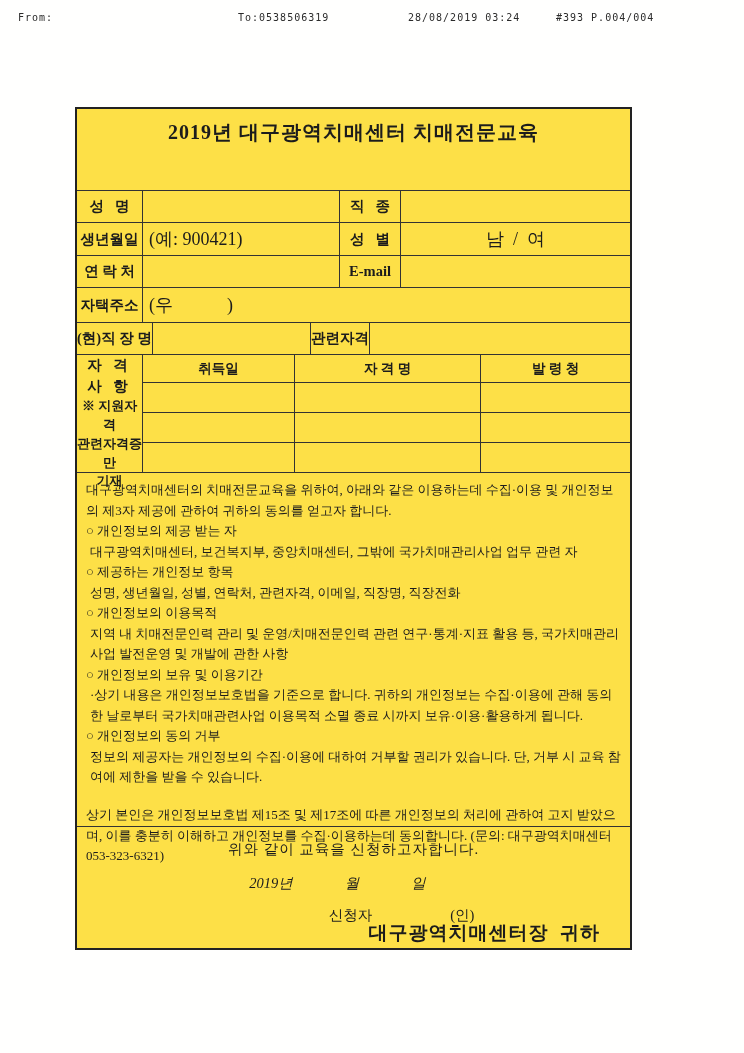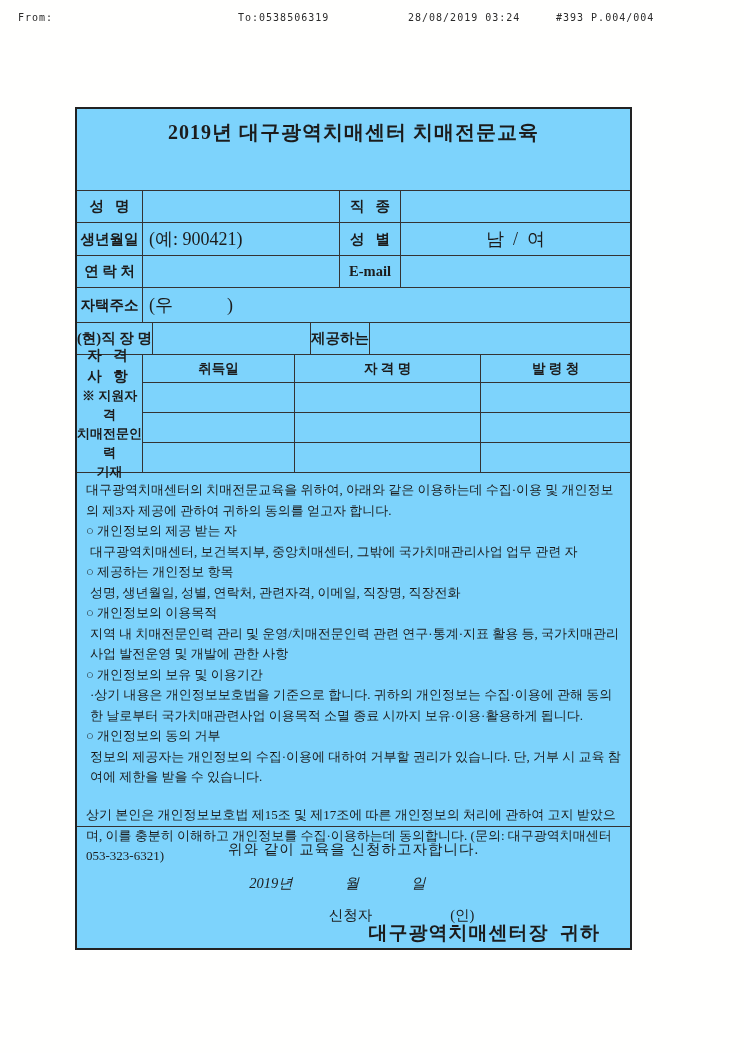--- a/index.html
+++ b/index.html
@@ -13,21 +13,21 @@
   .fax-header { position:absolute; top:12px; left:0; width:100%; height:20px;
     font-family:"DejaVu Sans Mono","Liberation Mono",monospace; font-size:10px; color:#2a2a2a; letter-spacing:1px; }
   .fax-header span { position:absolute; white-space:pre; }
   .fx-from { left:18px; }
   .fx-to   { left:238px; }
   .fx-dt   { left:408px; }
   .fx-pg   { left:556px; }
 
   
   .doc { position:absolute; left:75px; top:107px; width:557px; height:843px;
-    border:2px solid #222; background:#7dd3fc; }
+    border:2px solid #222; background:#fde047; }
   .bt { border-top:1.5px solid #333; }
 
   
   .title-cell { height:81px; text-align:center; padding-top:10px; }
   .t1 { font-size:20px; font-weight:bold; letter-spacing:1px; }
   .t2 { margin-top:5px; font-size:23px; font-weight:bold; }
   .t2-main { font-size:29px; letter-spacing:2px; }
 
   
   .frow { display:flex; align-items:stretch; }
@@ -40,21 +40,21 @@
   .c2 { flex:0 0 197px; }
   .c3 { flex:0 0 61px; font-weight:bold; }
   .c4 { flex:1 1 auto; }
   .c2b { flex:0 0 158px; }
   .c3b { flex:0 0 59px; }
   .center-val { justify-content:center; padding-left:0; white-space:pre; }
 
   
   .qual { display:flex; height:118px; }
   .qual-label { flex:0 0 66px; border-right:1px solid #333; display:flex; flex-direction:column;
-    align-items:center; justify-content:center; font-size:13px; font-weight:bold; line-height:1.45; text-align:center; }
+    align-items:center; justify-content:space-between; font-size:13px; font-weight:bold; line-height:1.45; text-align:center; }
   .qual-label .ql-big { font-size:14.5px; letter-spacing:4px; }
   .qual-grid { flex:1 1 auto; display:grid; grid-template-columns:152px 186px 1fr; grid-template-rows:28px 30px 30px 30px; }
   .qg-h { border-bottom:1px solid #333; display:flex; align-items:center; justify-content:center;
     font-size:13.5px; font-weight:bold; white-space:pre; }
   .qg-c { border-bottom:1px solid #333; }
   .qg-c.last-row { border-bottom:none; }
   .col-a, .col-b { border-right:1px solid #333; }
 
   
   .consent { height:354px; padding:7px 9px 0 9px; font-size:13px; line-height:1.58; }
@@ -109,30 +109,30 @@
     </div>
 
     <div class="frow h35 bt">
       <div class="cell lbl c1 br">자택주소</div>
       <div class="cell val c4" style="white-space:pre;">(우            )</div>
     </div>
 
     <div class="frow h32 bt">
       <div class="cell lbl c1 br">(현)직 장 명</div>
       <div class="cell val c2b br"></div>
-      <div class="cell lbl c3b br">제공하는</div>
+      <div class="cell lbl c3b br">관련자격</div>
       <div class="cell val c4"></div>
     </div>
 
     <div class="qual bt">
       <div class="qual-label">
         <span class="ql-big">자 격</span>
         <span class="ql-big">사 항</span>
         <span>※ 지원자격</span>
-        <span>치매전문인력</span>
+        <span>관련자격증만</span>
         <span>기재</span>
       </div>
       <div class="qual-grid">
         <div class="qg-h col-a">취득일</div>
         <div class="qg-h col-b">자 격 명</div>
         <div class="qg-h">발 령 청</div>
 
         <div class="qg-c col-a"></div>
         <div class="qg-c col-b"></div>
         <div class="qg-c"></div>

